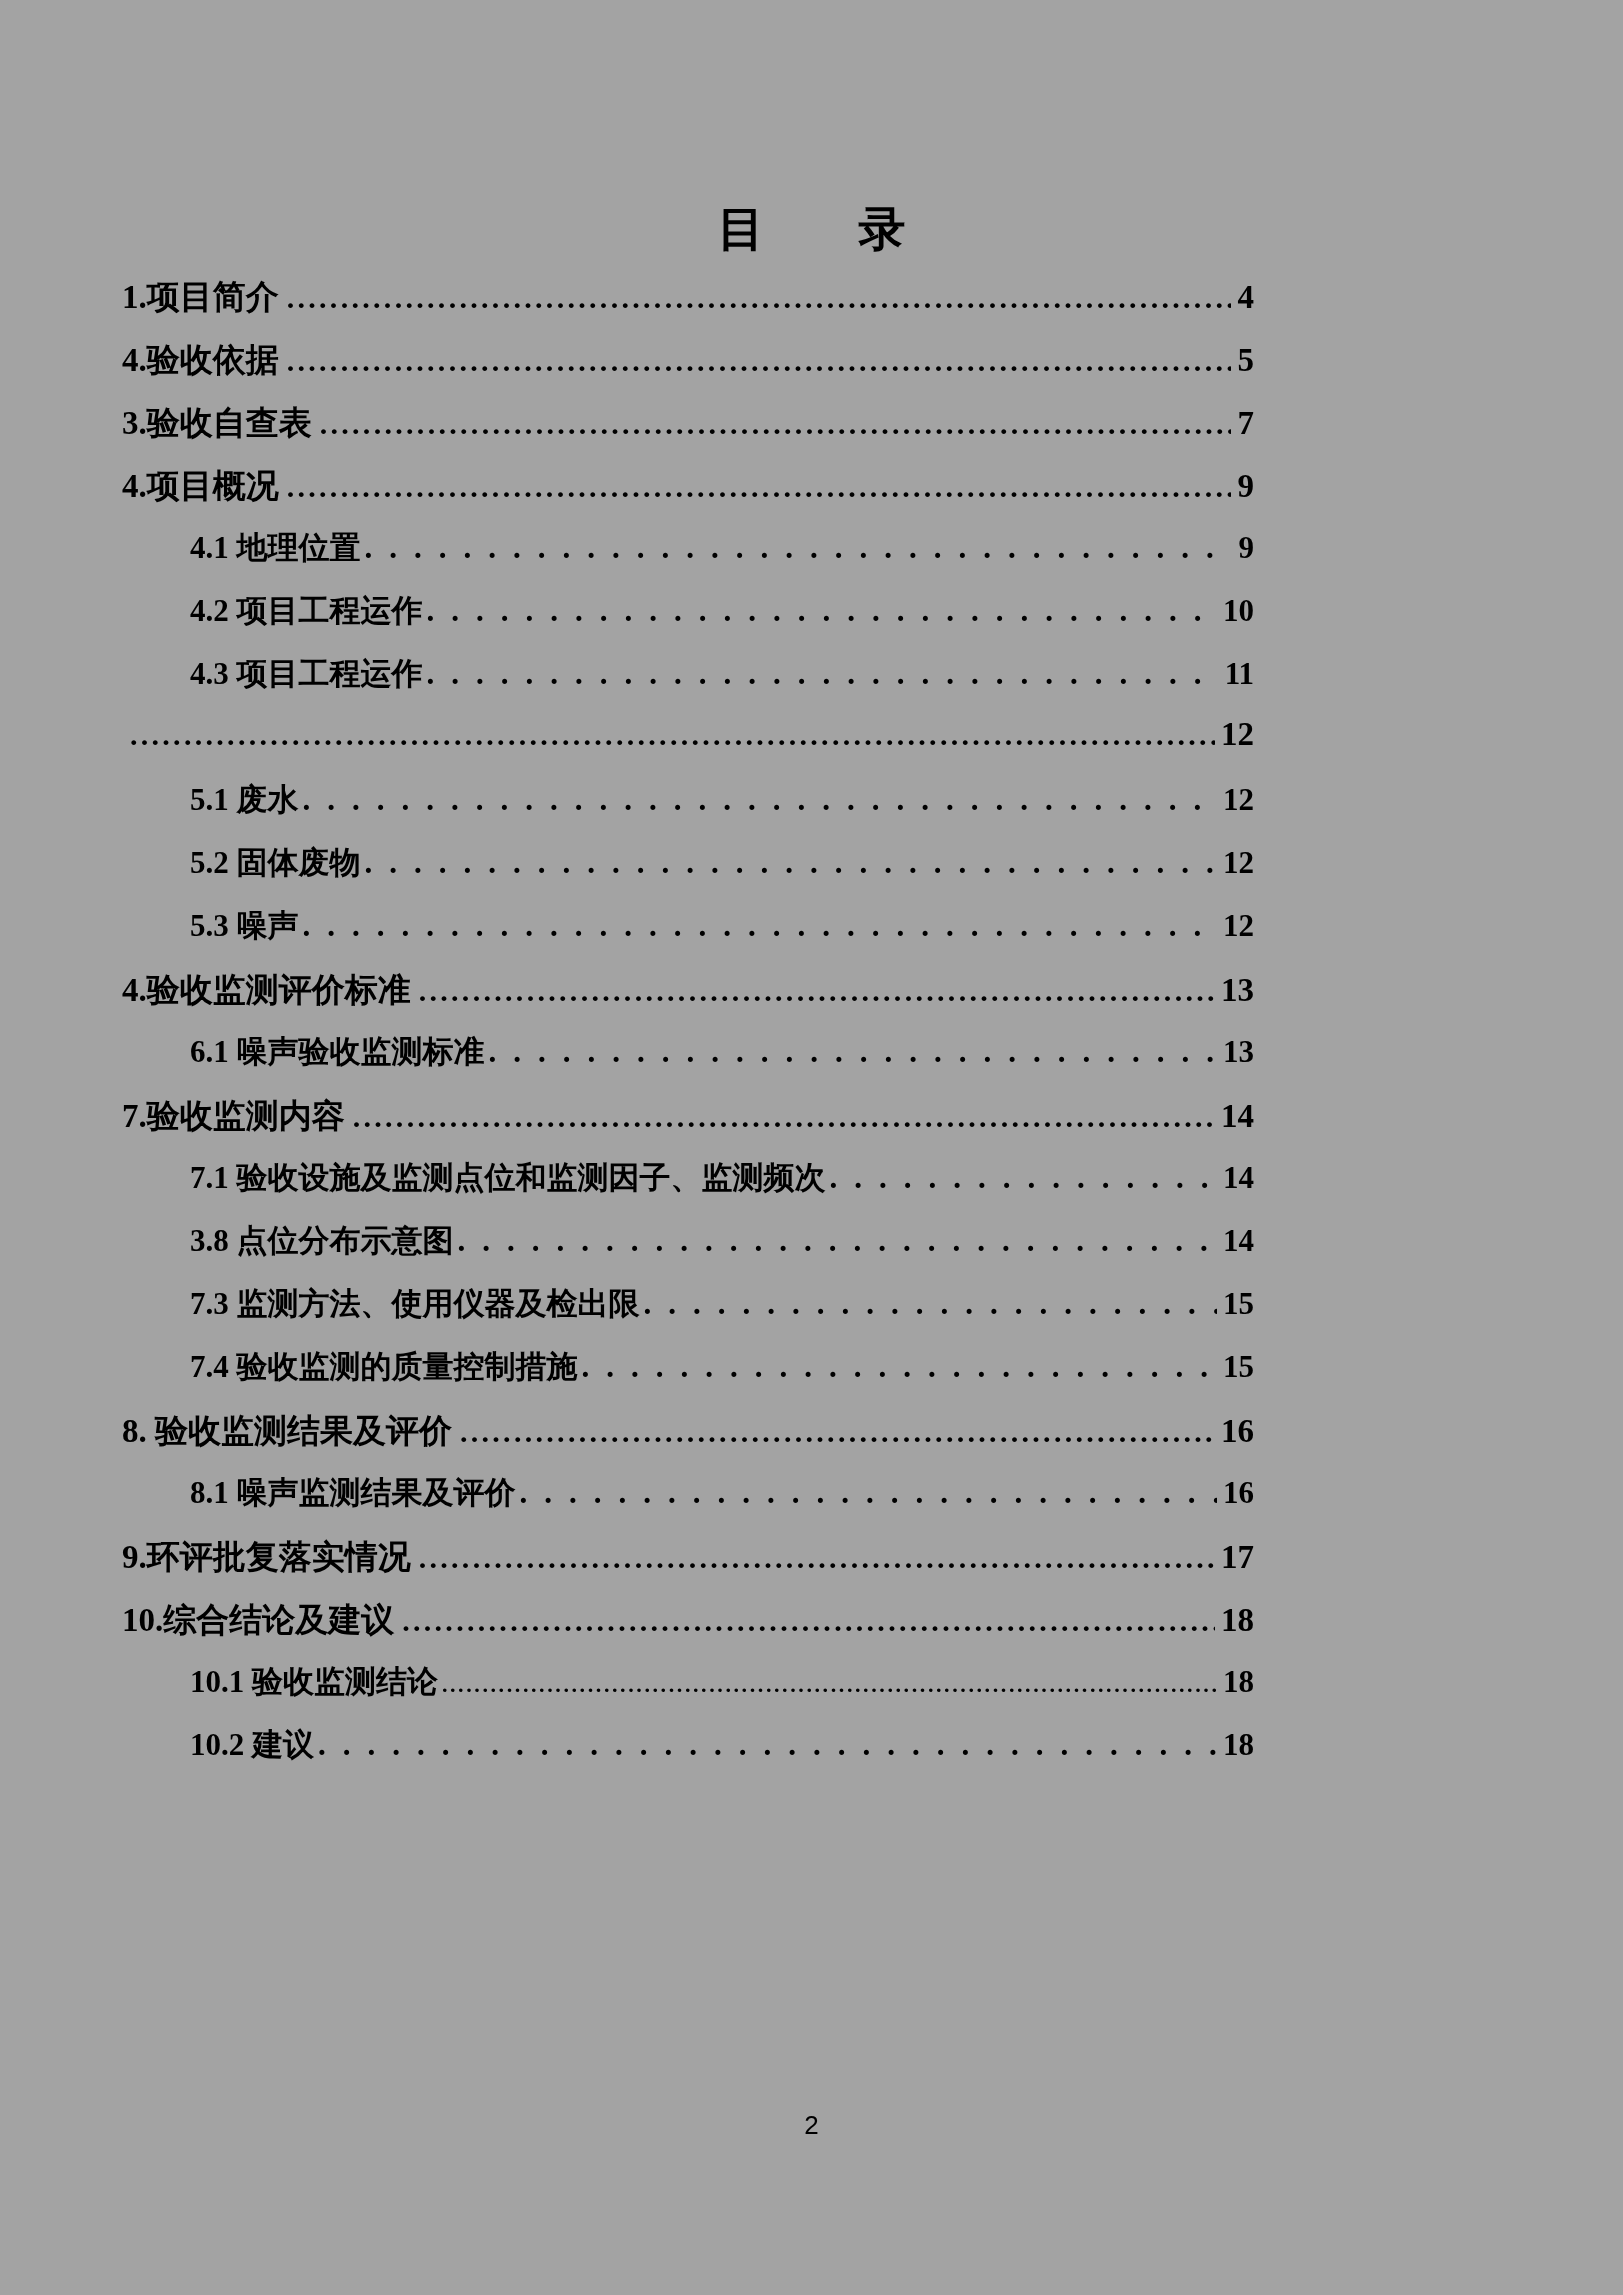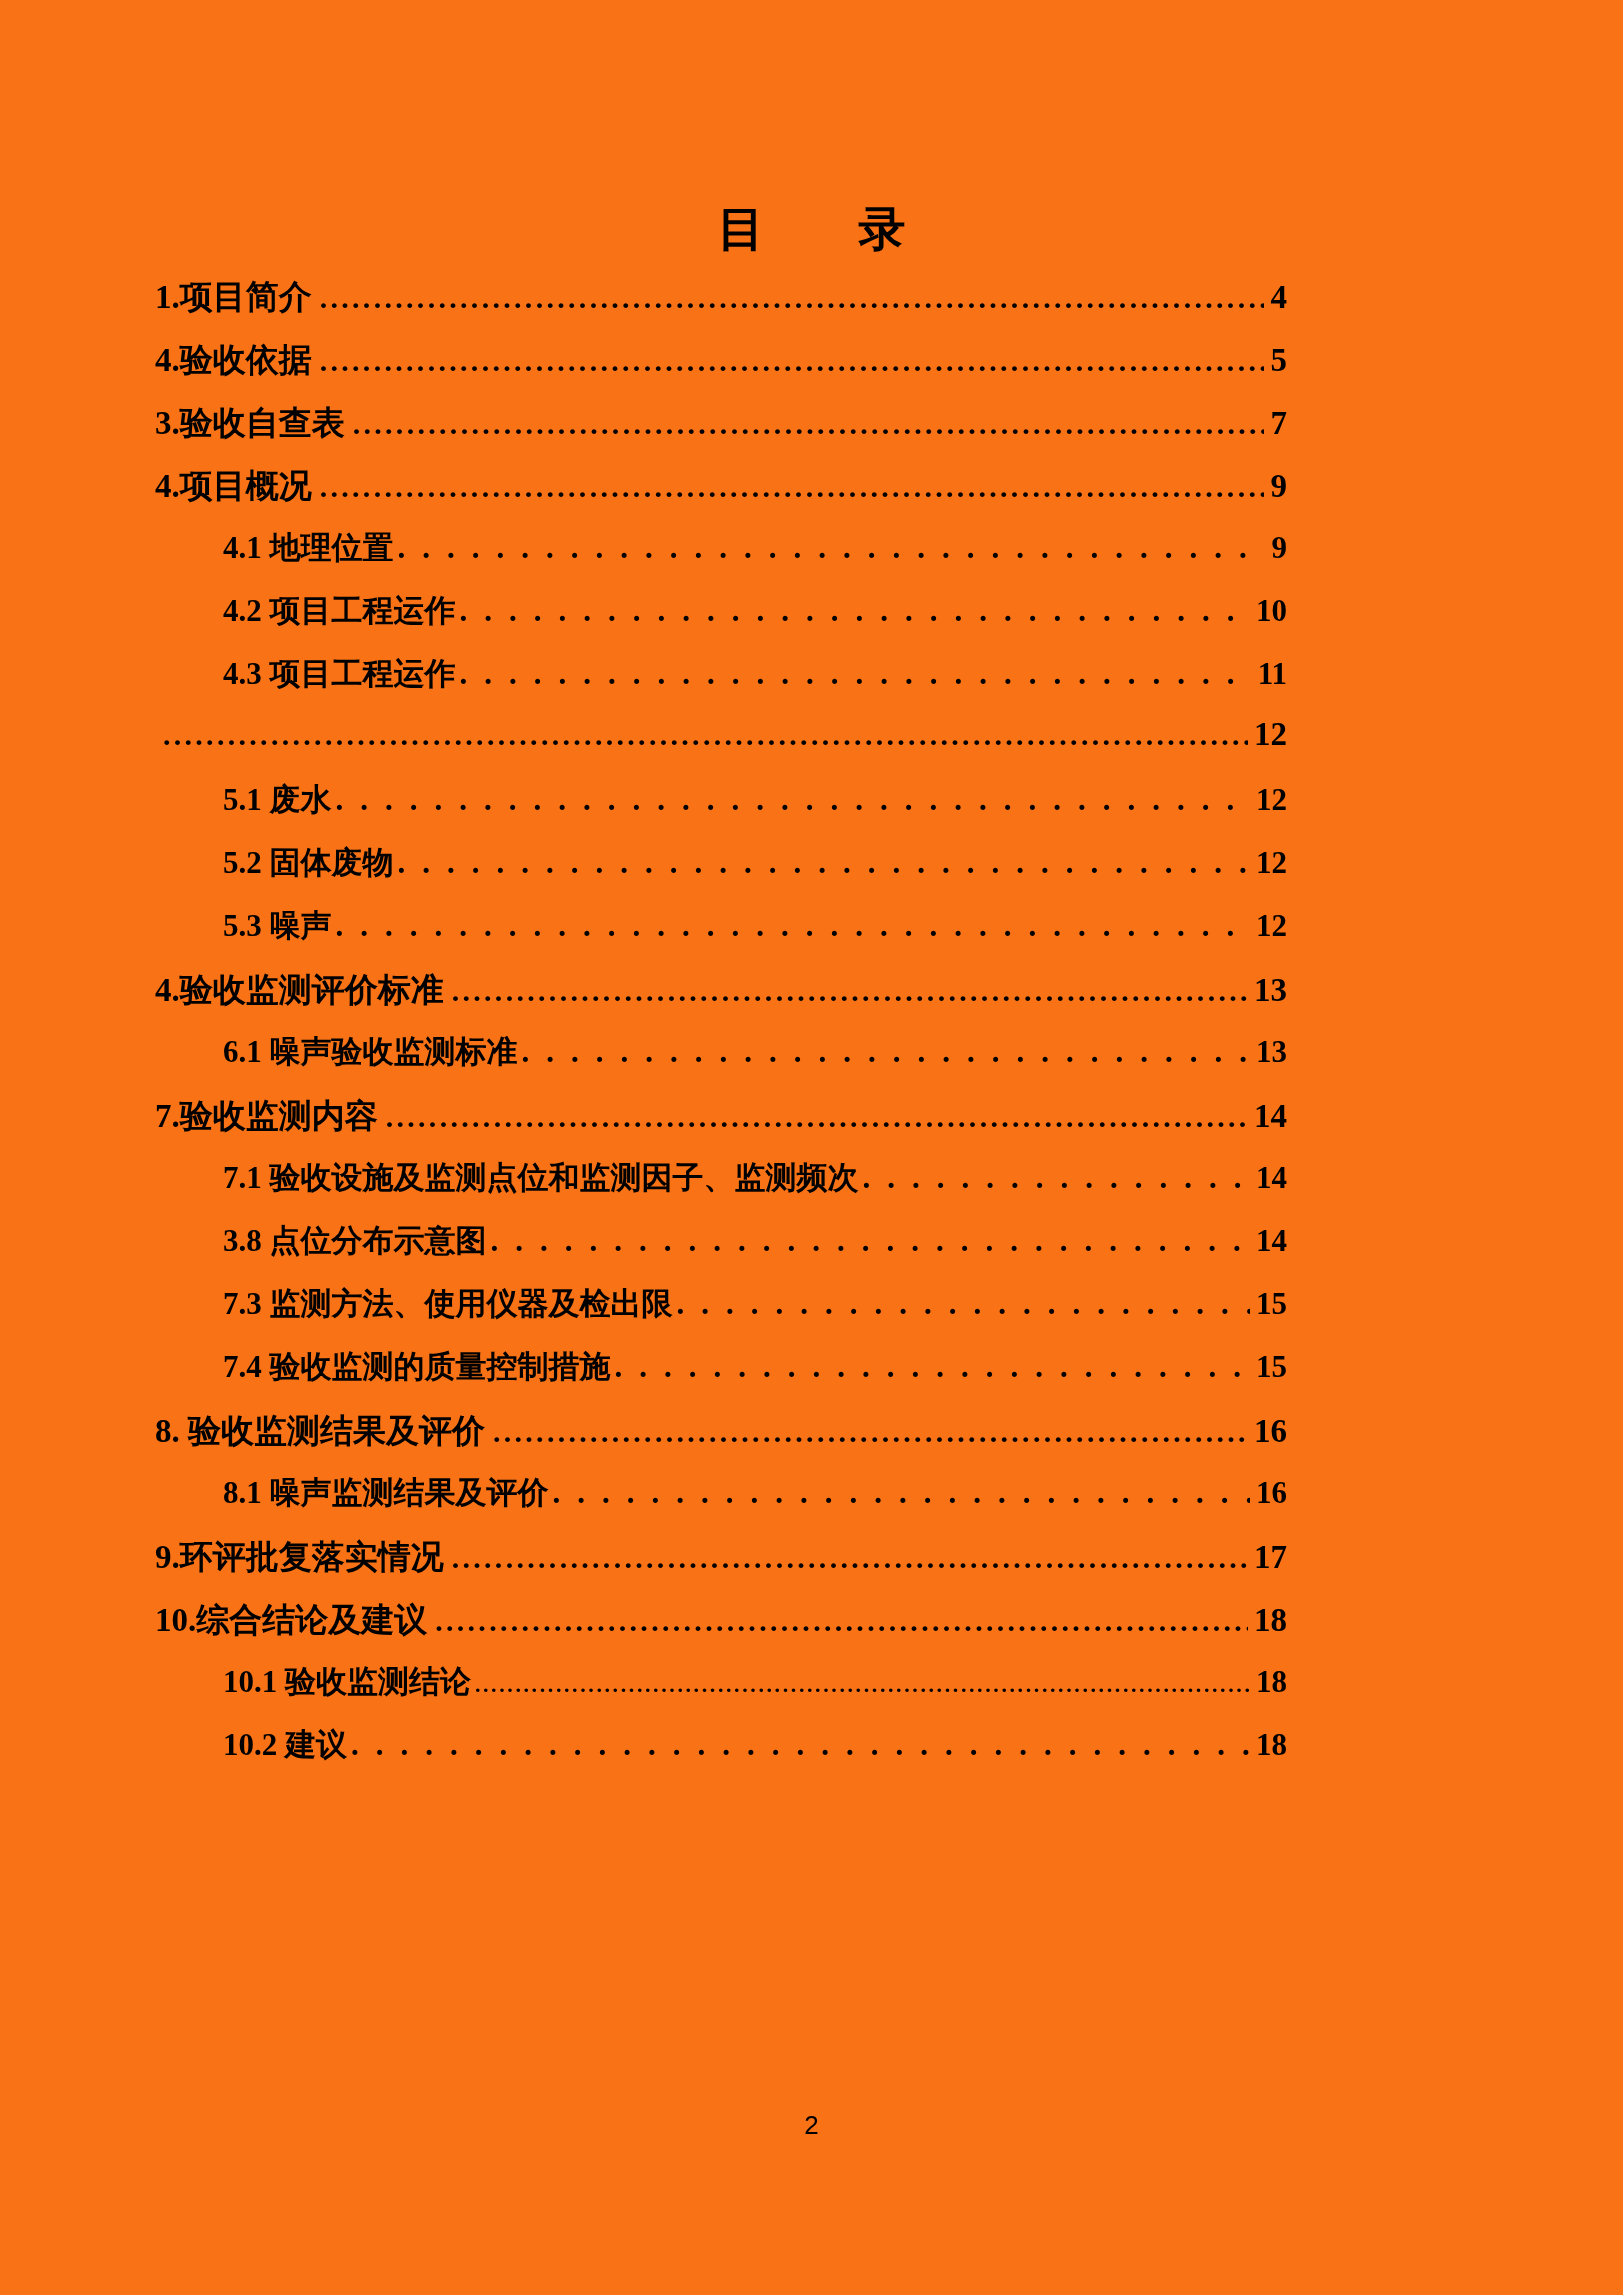--- a/index.html
+++ b/index.html
@@ -1,39 +1,39 @@
 <!DOCTYPE html>
 <html style="font-size:10.5px"><head>
 <meta charset="utf-8">
 <style>
   html, body { margin: 0; padding: 0; background: #e8e8e8; }
   .page {
     position: relative;
     width: 1623px;
     height: 2295px;
-    background: #f97316;
+    background: #a3a3a3;
     margin: 0 auto;
     font-family: "Liberation Serif", "DejaVu Serif", serif;
     color: #000000;
     overflow: hidden;
   }
   .doc-title {
     position: absolute;
     top: 204px;
     left: 0;
     width: 100%;
     text-align: center;
     font-size: 47px;
     font-weight: bold;
     line-height: 1.1;
     white-space: pre;
   }
   .toc {
     position: absolute;
-    left: 155px;
+    left: 122px;
     top: 275px;
     width: 1132px;
   }
   .toc-row {
     display: flex;
     align-items: baseline;
     height: 63px;
   }
   .toc-row .label { white-space: nowrap; }
   .toc-row .leader {

